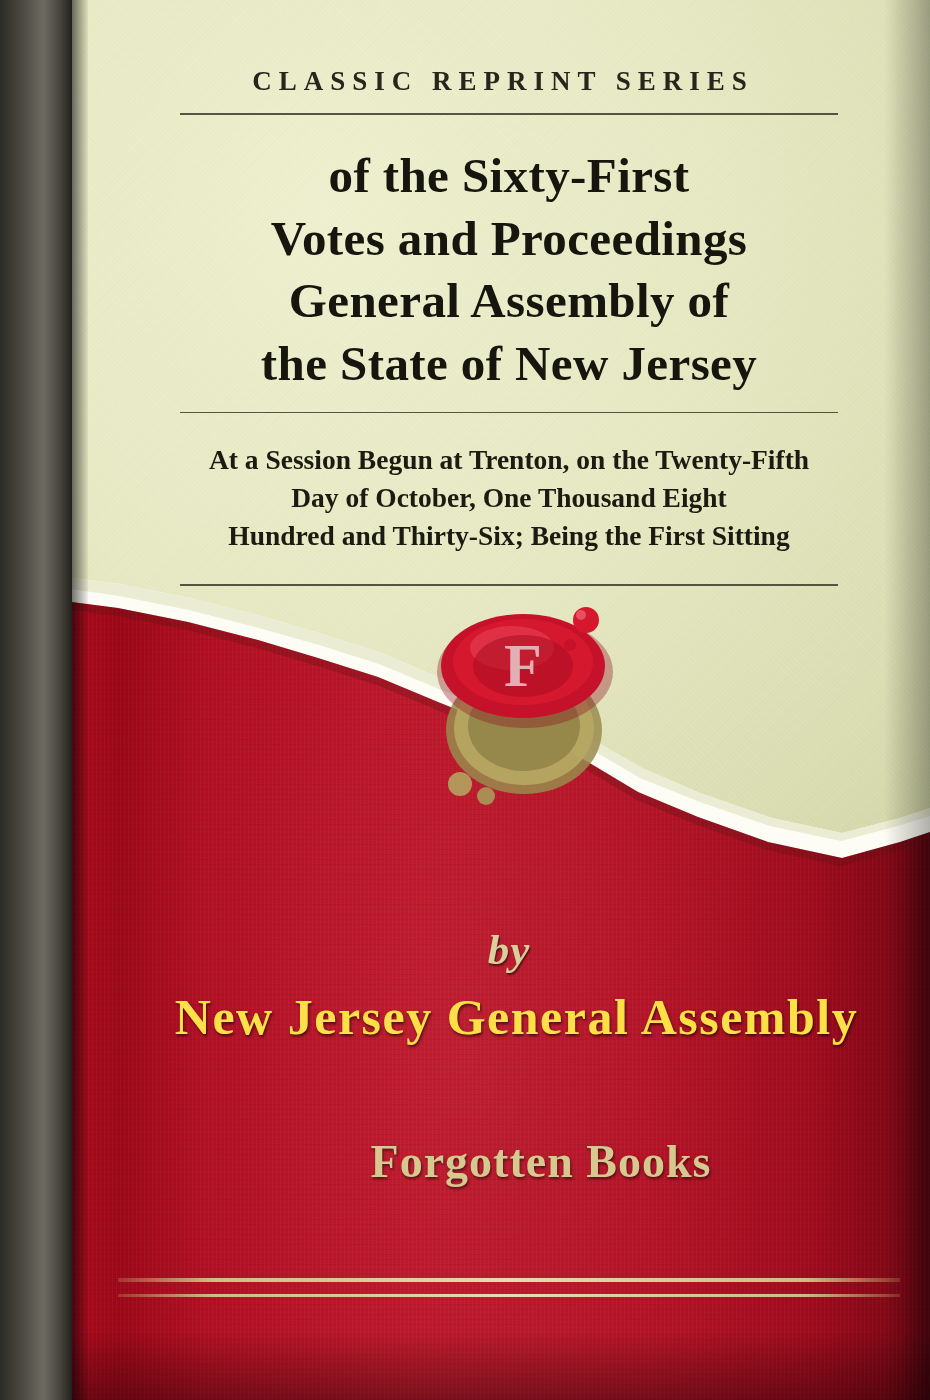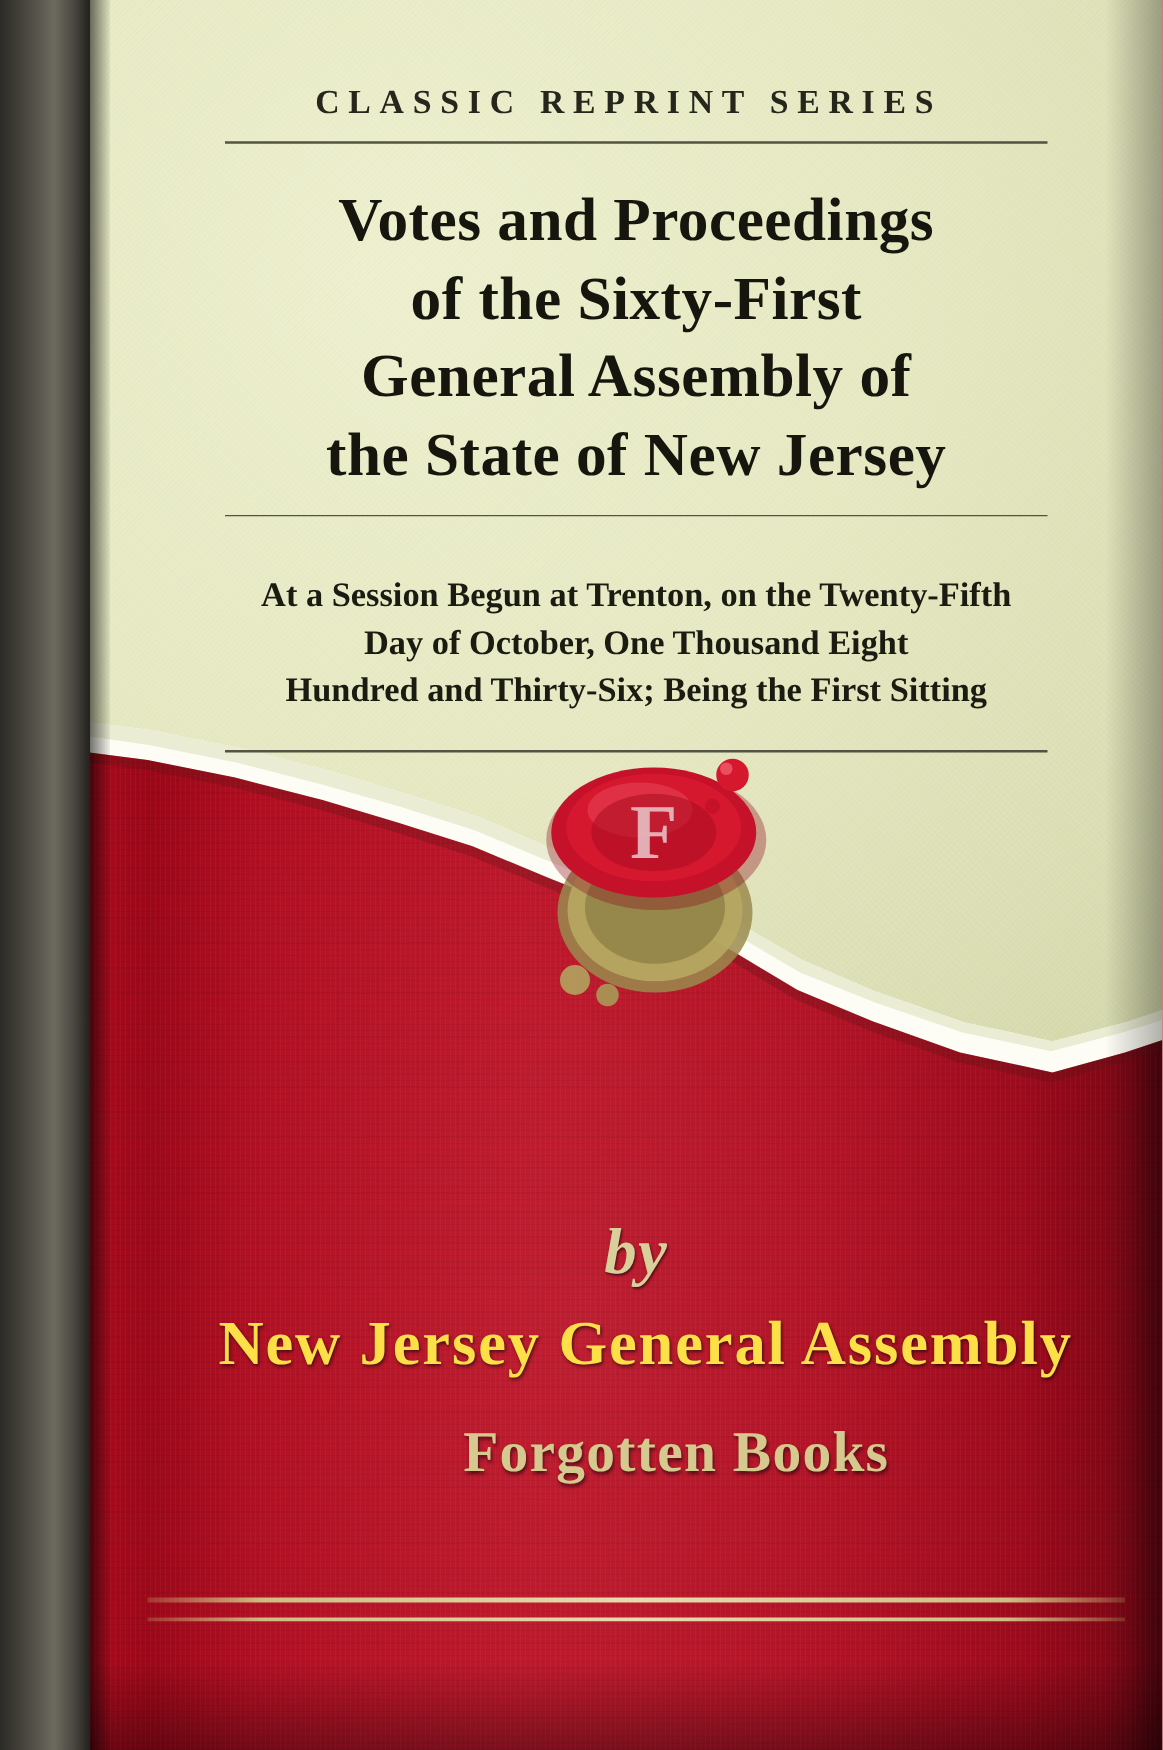--- a/index.html
+++ b/index.html
@@ -144,21 +144,21 @@
   .title {
     margin: 30px 46px 0 46px;
     font-family: "Liberation Serif", serif;
     font-size: 49px;
     line-height: 1.28;
     font-weight: 700;
     color: #16160e;
     letter-spacing: 0.4px;
   }
   .subtitle {
-    margin: 44px 56px 0 56px;
+    margin: 28px 56px 0 56px;
     font-family: "Liberation Serif", serif;
     font-size: 27.5px;
     line-height: 1.37;
     font-weight: 600;
     color: #1b1b12;
   }
   .rule-bottom {
     margin-top: 30px;
   }
 
@@ -176,27 +176,26 @@
   .author-block {
     position: absolute;
     left: 88px;
     top: 925px;
     width: 842px;
     z-index: 6;
     text-align: center;
   }
   .by {
     font-family: "Liberation Serif", serif;
-    font-size: 52px;
+    font-size: 43px;
     font-style: italic;
     font-weight: 700;
     color: #d9cf9a;
     text-shadow: 1px 2px 2px rgba(0,0,0,0.55);
     letter-spacing: 1px;
-    margin-top: 47px;
   }
   .author {
     margin-top: 14px;
     font-family: "Liberation Serif", serif;
     font-size: 50px;
     font-weight: 700;
     color: #fde047;
     text-shadow: 1px 2px 3px rgba(0,0,0,0.6);
     letter-spacing: 1.5px;
     margin-left: 15px;
@@ -292,22 +291,22 @@
     <text x="103" y="86" text-anchor="middle" font-family="Liberation Serif, serif" font-size="62" font-weight="700" fill="#e9c9cd" opacity="0.85">F</text>
     <circle cx="166" cy="20" r="13" fill="#d6182f"></circle>
     <circle cx="161" cy="15" r="5" fill="#ef5d6e" opacity="0.8"></circle>
     <circle cx="150" cy="45" r="6" fill="#c5112a"></circle>
   </svg>
 
   <div class="paper-content">
     <div class="series-label">CLASSIC REPRINT SERIES</div>
     <div class="rule"></div>
     <div class="title">
+      <div>of the Sixty-First</div>
       <div>Votes and Proceedings</div>
-      <div>of the Sixty-First</div>
       <div>General Assembly of</div>
       <div>the State of New Jersey</div>
     </div>
     <div class="rule thin"></div>
     <div class="subtitle">
       <div>At a Session Begun at Trenton, on the Twenty-Fifth</div>
       <div>Day of October, One Thousand Eight</div>
       <div>Hundred and Thirty-Six; Being the First Sitting</div>
     </div>
     <div class="rule thin rule-bottom"></div>

